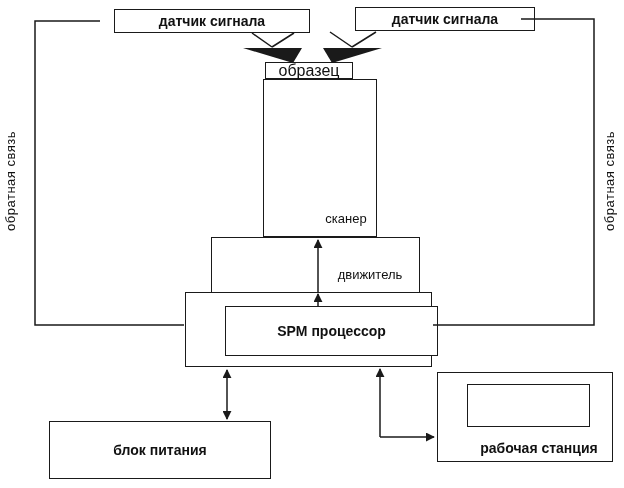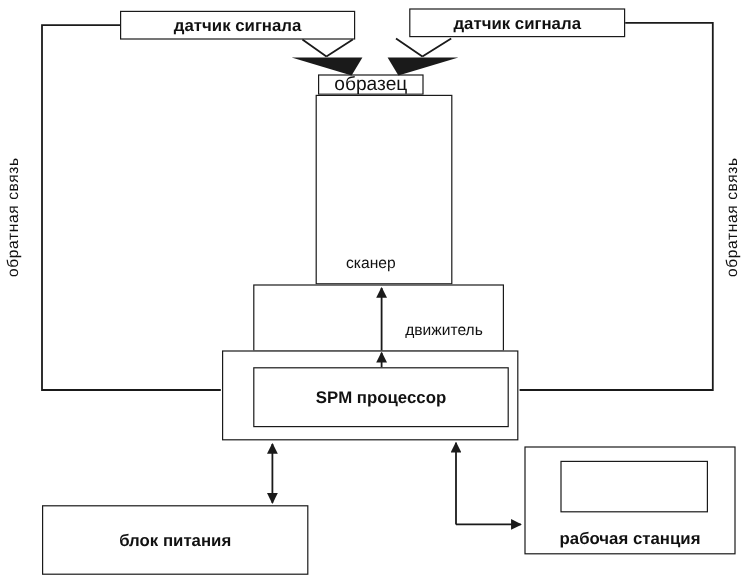--- a/index.html
+++ b/index.html
@@ -19,21 +19,21 @@
     display:flex;align-items:center;justify-content:center;
     font-size:14px;
     white-space:nowrap;
   }
   .plain-label{
     position:absolute;
     font-size:13px;
     text-align:center;
     white-space:nowrap;
   }
-  .bold{font-weight:bold;}
+  .bold{font-weight:bold;margin-left:14px;}
   .vlabel{
     position:absolute;
     writing-mode:vertical-rl;
     transform:rotate(180deg);
     font-size:13px;
     letter-spacing:0.5px;
     white-space:nowrap;
   }
   svg.overlay{
     position:absolute;left:0;top:0;
@@ -51,21 +51,21 @@
 
   <div class="box bold" style="left:341px;top:7px;width:180px;height:24px;">
     <span>датчик сигнала</span>
   </div>
 
   <div class="box" style="left:265px;top:62px;width:88px;height:17px;font-size:16px;">
     <span>образец</span>
   </div>
 
   <div class="box" style="left:263px;top:79px;width:114px;height:158px;"></div>
-  <div class="plain-label" style="left:263px;top:211px;width:92px;">сканер</div>
+  <div class="plain-label" style="left:263px;top:211px;width:92px;padding-left:37px;">сканер</div>
 
   <div class="box" style="left:211px;top:237px;width:209px;height:56px;"></div>
   <div class="plain-label" style="left:322px;top:267px;width:96px;">движитель</div>
 
   <div class="box" style="left:185px;top:292px;width:247px;height:75px;"></div>
   <div class="box bold" style="left:211px;top:306px;width:213px;height:50px;">
     <span>SPM процессор</span>
   </div>
 
   <div class="box bold" style="left:35px;top:421px;width:222px;height:58px;">

